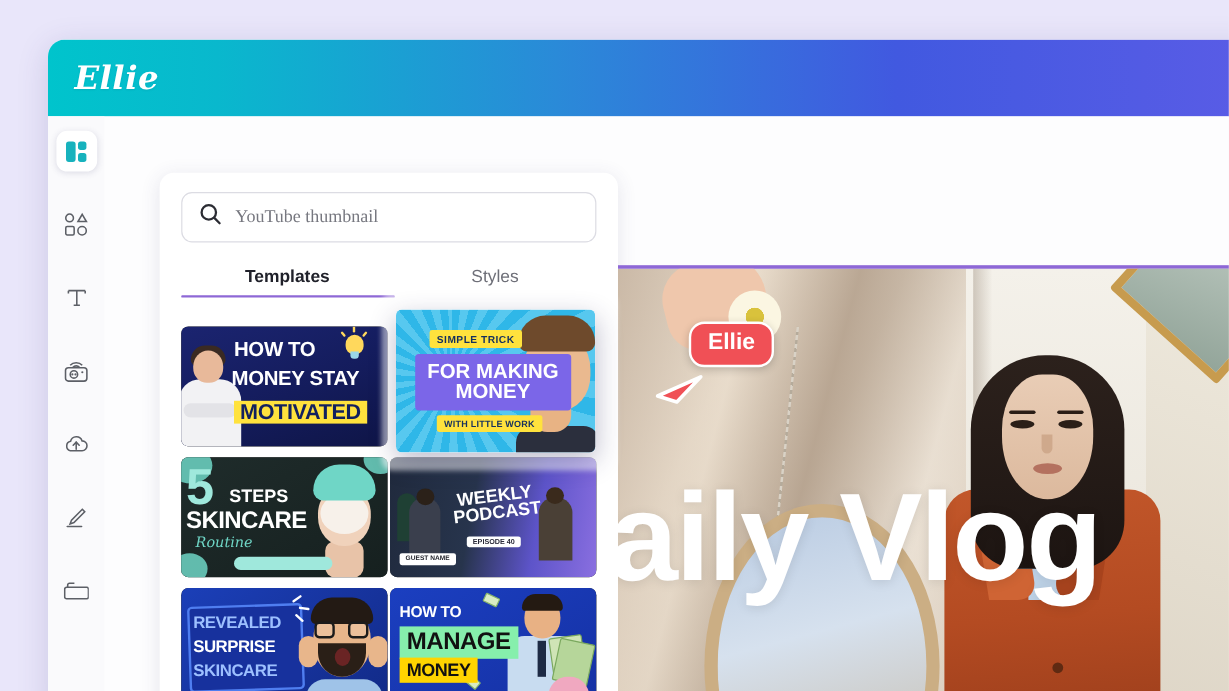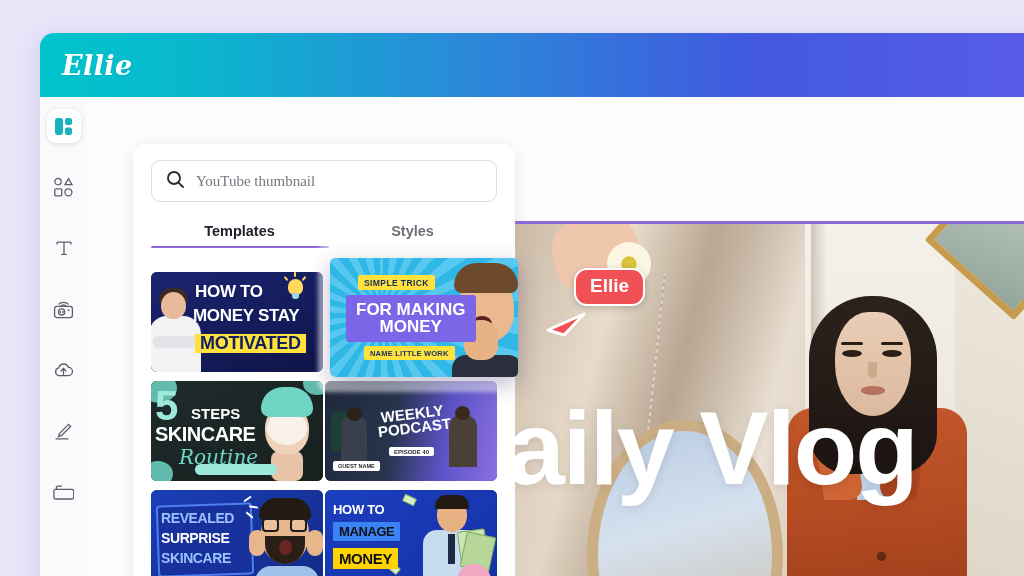--- a/index.html
+++ b/index.html
@@ -104,21 +104,21 @@
     position: relative;
     justify-content: space-between;
   }
   .tab {
     font-size: 14.5px;
     color: #6e6f78;
     padding-bottom: 9px;
     text-align: center;
   }
   .tab.t0 { width: 178px; }
-  .tab.t1 { width: 170px; font-weight: bold; }
+  .tab.t1 { width: 170px; }
   .tab.active { color: #20212a; font-weight: 700; }
   .tab-underline {
     position: absolute;
     left: 0; bottom: 0;
     width: 178px; height: 2.5px;
     background: #8e68d6;
     border-radius: 2px;
   }
 
   
@@ -159,21 +159,21 @@
     position:absolute; right:18px; top:5px; width:19px; height:23px;
   }
   .bulb-glass { position:absolute; left:2px; top:2px; width:15px; height:16px; border-radius:50% 50% 42% 42%; background:#ffd85c; }
   .bulb-base { position:absolute; left:6px; top:16px; width:7px; height:6px; background:#9ad7e8; border-radius:0 0 3px 3px; }
   .bulb-ray { position:absolute; background:#ffd85c; width:2px; height:5px; border-radius:1px; }
 
   
   .drag-card {
     position: absolute;
     left: 330px; top: 258px;
-    width: 188px; height: 119px;
+    width: 166px; height: 119px;
     border-radius: 5px;
     overflow: hidden;
     box-shadow: 0 7px 22px rgba(40,35,90,.3);
     z-index: 40;
   }
   .drag-halo {
     position:absolute;
     left: 318px; top: 244px;
     width: 196px; height: 148px;
     background: rgba(255,255,255,.55);
@@ -207,21 +207,21 @@
   .t2-mouth { position:absolute; left:22px; top:56px; width:20px; height:16px; border-radius:50%; background:#5a2020; }
   .t2-hand { position:absolute; left:14px; top:60px; width:34px; height:40px; border-radius:16px 16px 14px 14px; background:#e8b384; }
   .t2-shirt { position:absolute; left:2px; bottom:0; width:70px; height:22px; background:#2b2f3d; border-radius:14px 14px 0 0; }
 
   
   .t3bg { position:absolute; inset:0; background: linear-gradient(150deg,#1f2c2b 0%, #16201f 100%); }
   .t3-blob { position:absolute; background:#6fd6c6; opacity:.85; }
   .t3-num { position:absolute; left:4px; top:8px; font-size:42px; font-weight:900; color:#9fe8dc; line-height:.8; }
   .t3-steps { position:absolute; left:40px; top:24px; font-size:15px; font-weight:900; color:#ffffff; }
   .t3-skin { position:absolute; left:4px; top:42px; font-size:20px; font-weight:900; color:#ffffff; letter-spacing:-.5px; }
-  .t3-routine { position:absolute; left:28px; top:64px; font-size:20px; font-family:"DejaVu Serif", serif; font-style:italic; color:#6fd6c6; }
+  .t3-routine { position:absolute; left:12px; top:64px; font-size:12px; font-family:"DejaVu Serif", serif; font-style:italic; color:#6fd6c6; }
   .t3-btn { position:absolute; left:44px; bottom:6px; width:82px; height:11px; border-radius:6px; background:#9fe8dc; }
   .t3-woman { position:absolute; right:2px; top:6px; width:72px; height:94px; }
   .t3-towel { position:absolute; left:12px; top:0; width:52px; height:30px; border-radius:26px 26px 10px 10px; background:#6fd6c6; }
   .t3-fc { position:absolute; left:16px; top:18px; width:44px; height:50px; border-radius:46% 46% 48% 48%; background:#f0d2bb; }
   .t3-mask { position:absolute; left:18px; top:24px; width:40px; height:34px; border-radius:50%; background:#f7f4ef; opacity:.9; }
   .t3-neck { position:absolute; left:22px; top:64px; width:32px; height:30px; background:#e8c3a8; border-radius:8px; }
 
   
   .t4bg { position:absolute; inset:0; background: linear-gradient(100deg,#202a3d 0%, #27344c 40%, #5d54c9 70%, #8a6fe0 100%); }
   .t4-left { position:absolute; left:6px; top:26px; width:46px; height:66px; }
@@ -247,21 +247,21 @@
   .t5-beard { position:absolute; left:16px; top:40px; width:40px; height:28px; border-radius:0 0 22px 22px; background:#2a1f17; }
   .t5-mo { position:absolute; left:30px; top:44px; width:13px; height:15px; border-radius:50%; background:#6a2424; }
   .t5-gl { position:absolute; top:22px; width:17px; height:14px; border:2px solid #1b1b1b; border-radius:4px; background:rgba(255,255,255,.14); }
   .t5-hand { position:absolute; width:16px; height:26px; border-radius:8px; background:#e8b68b; top:34px; }
   .t5-body { position:absolute; left:6px; bottom:0; width:64px; height:24px; border-radius:16px 16px 0 0; background:#9fc3e8; }
   .t5-spark { position:absolute; background:#ffffff; border-radius:1px; }
 
   
   .t6bg { position:absolute; inset:0; background: linear-gradient(150deg,#1b3fc0 0%, #1530a3 100%); }
   .t6-howto { position:absolute; left:8px; top:12px; font-size:13px; font-weight:900; color:#ffffff; letter-spacing:-.3px; }
-  .t6-m1 { position:absolute; left:8px; top:32px; background:#3b82f6; color:#111; font-size:13px; font-weight:900; padding:2px 6px; letter-spacing:-.4px; }
+  .t6-m1 { position:absolute; left:8px; top:32px; background:#86efac; color:#111; font-size:20px; font-weight:900; padding:2px 6px; letter-spacing:-.4px; }
   .t6-m2 { position:absolute; left:8px; top:58px; background:#ffd400; color:#111; font-size:15px; font-weight:900; padding:2px 6px; letter-spacing:-.4px; }
   .t6-man { position:absolute; right:4px; top:4px; width:78px; height:96px; }
   .t6-head { position:absolute; left:22px; top:4px; width:30px; height:34px; border-radius:48%; background:#e8b184; }
   .t6-hair2 { position:absolute; left:20px; top:1px; width:34px; height:14px; border-radius:16px 16px 4px 4px; background:#241a12; }
   .t6-suit { position:absolute; left:8px; top:36px; width:58px; height:60px; border-radius:14px 14px 0 0; background:#c8dcf0; }
   .t6-tie { position:absolute; left:33px; top:40px; width:7px; height:30px; background:#1d2a44; }
   .t6-cash { position:absolute; right:0px; top:40px; width:30px; height:36px; background:#b6d69a; border:1px solid #7aa85e; border-radius:2px; transform:rotate(12deg); }
   .t6-cash2 { position:absolute; right:6px; top:36px; width:28px; height:34px; background:#cfe4b6; border:1px solid #7aa85e; border-radius:2px; transform:rotate(-8deg); }
   .t6-pig { position:absolute; right:2px; bottom:0; width:34px; height:26px; border-radius:16px 16px 10px 10px; background:#f0a8c0; }
   .t6-bill { position:absolute; background:#d9ecc4; border:1px solid #86b36a; border-radius:1px; }
@@ -606,21 +606,21 @@
       <div class="t2-face"></div>
       <div class="t2-mouth"></div>
       <div class="t2-hair"></div>
       <div class="t2-hand"></div>
     </div>
     <div class="t2-badge">SIMPLE TRICK</div>
     <div class="t2-main">
       <div>FOR MAKING</div>
       <div>MONEY</div>
     </div>
-    <div class="t2-sub">NAME LITTLE WORK</div>
+    <div class="t2-sub">WITH LITTLE WORK</div>
   </div>
 
   <div class="cursor-wrap">
     <span>
       <svg width="46" height="44" viewBox="0 0 46 44" style="position:absolute;left:-4px;top:26px;">
         <path d="M4 36 L40 20 L20 41 Z" fill="#f05056" stroke="#ffffff" stroke-width="3" stroke-linejoin="round"></path>
       </svg>
     </span>
     <div class="cursor-label">Ellie</div>
   </div>

